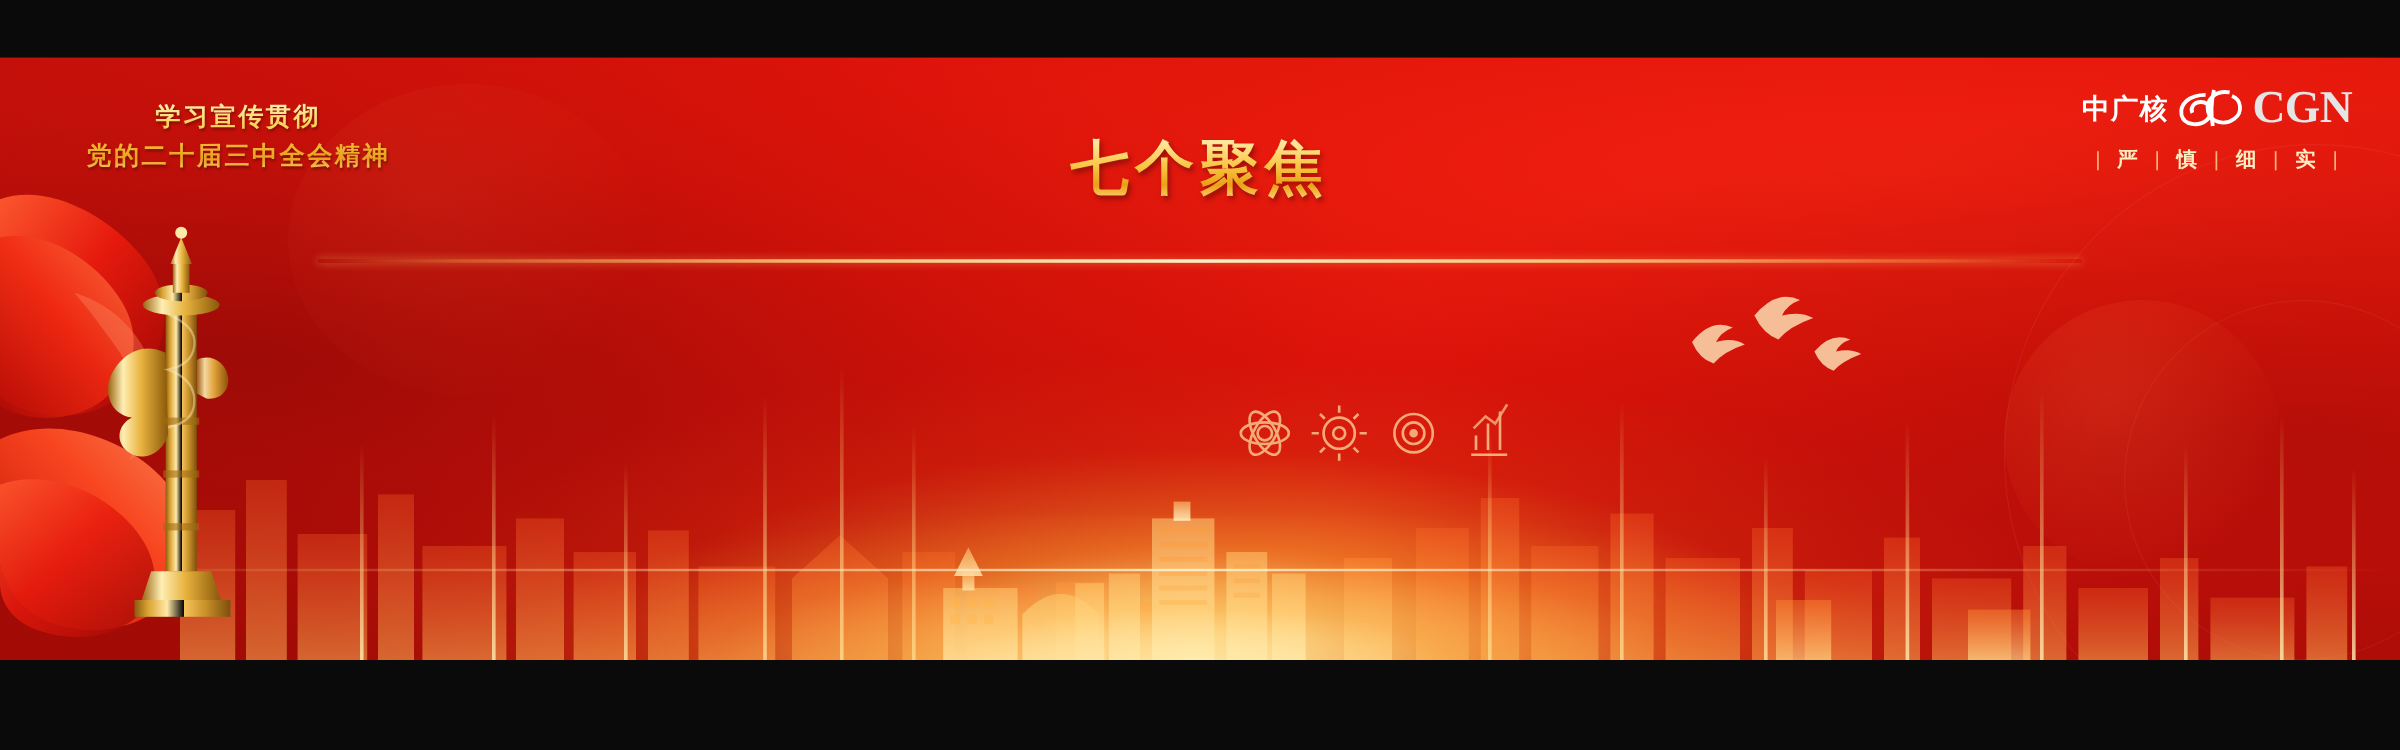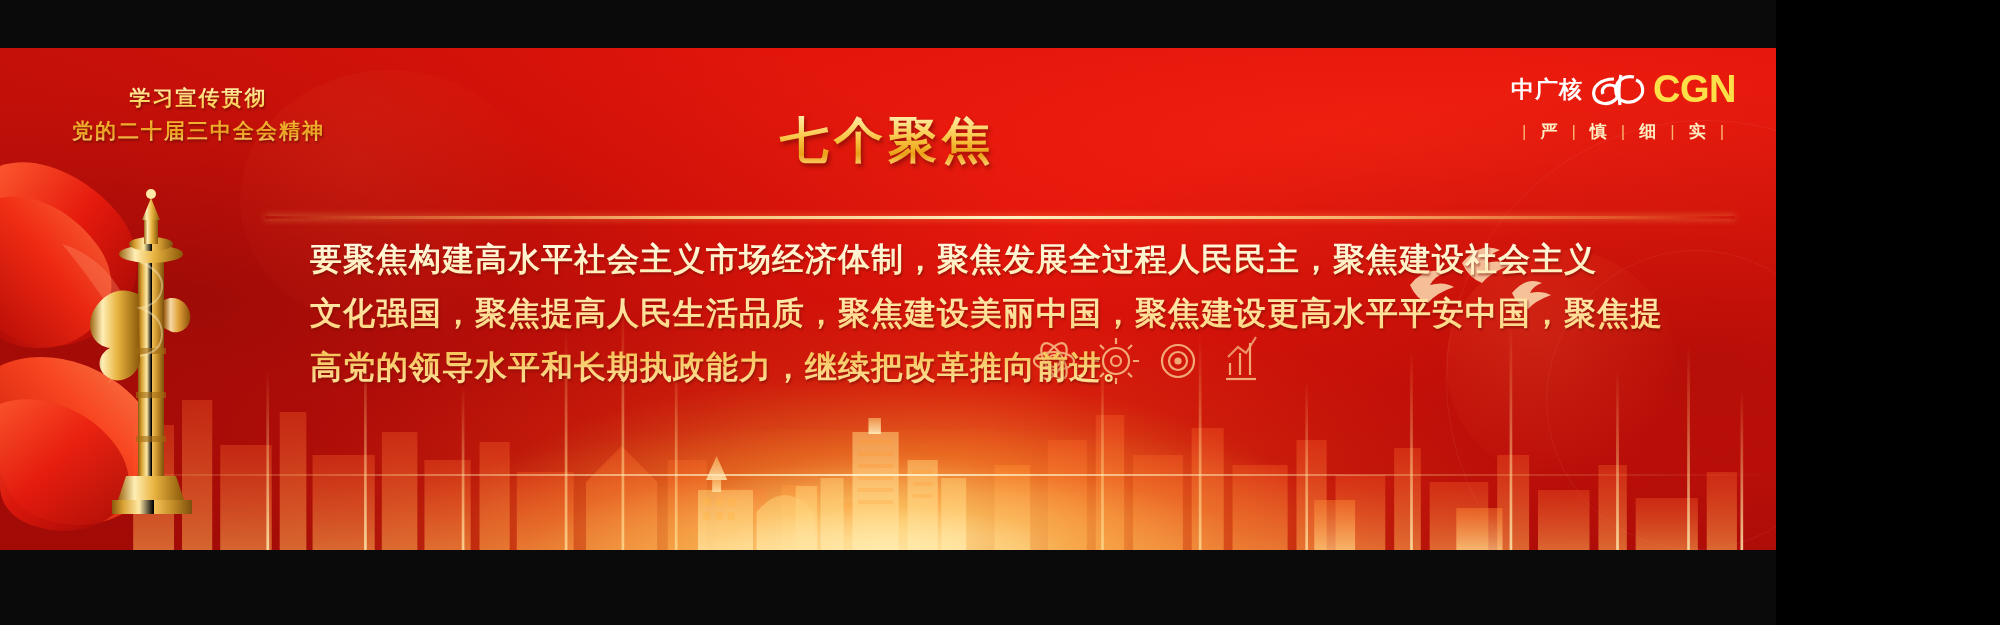--- a/index.html
+++ b/index.html
@@ -1,20 +1,20 @@
 <!DOCTYPE html>
 <html><head>
 <meta charset="utf-8">
 <style>
   * { margin:0; padding:0; box-sizing:border-box; }
   html,body { width:2000px; height:625px; overflow:hidden; background:#000; }
   body { font-family:"Liberation Sans","DejaVu Sans",sans-serif; }
 
   .banner {
-    position:relative; width:1776px; height:625px; overflow:hidden;
+    position:relative; width:2000px; height:625px; overflow:hidden;
     background:#e01a0a;
   }
   
   .bar-top, .bar-bottom {
     position:absolute; left:0; width:100%; background:#0a0a0a; z-index:60;
   }
   .bar-top { top:0; height:48px; }
   .bar-bottom { bottom:0; height:75px; }
 
   
@@ -68,21 +68,21 @@
   .slogan div { white-space:nowrap; }
 
   
   .logo { position:absolute; right:40px; top:68px; z-index:45; text-align:center; }
   .logo-row { display:flex; align-items:center; justify-content:flex-end; gap:2px; }
   .logo-cn {
     font-size:23px; font-weight:bold; color:#fff; letter-spacing:1px;
     font-family:"Liberation Sans","DejaVu Sans",sans-serif;
   }
   .logo-mark { width:62px; height:38px; margin:0 1px 0 3px; }
-  .logo-en { font-size:38px; font-weight:bold; color:#fde047; letter-spacing:-.5px; font-family:Liberation Sans, sans-serif; }
+  .logo-en { font-size:38px; font-weight:bold; color:#e5e5e5; letter-spacing:-.5px; font-family:Liberation Serif, serif; }
   .logo-slogan {
     margin-top:9px; display:flex; align-items:center; justify-content:center; gap:0px;
     font-size:17px; color:#ffe9b0; letter-spacing:1px;
   }
   .logo-slogan .w { padding:0 13px; font-weight:bold; color:#ffeec2; }
   .logo-slogan .sep { color:#ffcf80; opacity:.85; font-weight:300; }
 
   
   .title {
     position:absolute; left:0; top:108px; width:100%; text-align:center; z-index:42;
@@ -370,21 +370,16 @@
       <span class="sep">|</span>
       <span class="w">实</span>
       <span class="sep">|</span>
     </div>
   </div>
 
   <div class="title">七个聚焦</div>
 
   <div class="divider"></div>
 
-  <div class="body-text">
-    <span class="ln">要聚焦构建高水平社会主义市场经济体制，聚焦发展全过程人民民主，聚焦建设社会主义</span>
-    <span class="ln">文化强国，聚焦提高人民生活品质，聚焦建设美丽中国，聚焦建设更高水平平安中国，聚焦提</span>
-    <span class="ln">高党的领导水平和长期执政能力，继续把改革推向前进。</span>
-  </div>
 
   <div class="bar-top"></div>
   <div class="bar-bottom"></div>
 </div>
 
 </body></html>

